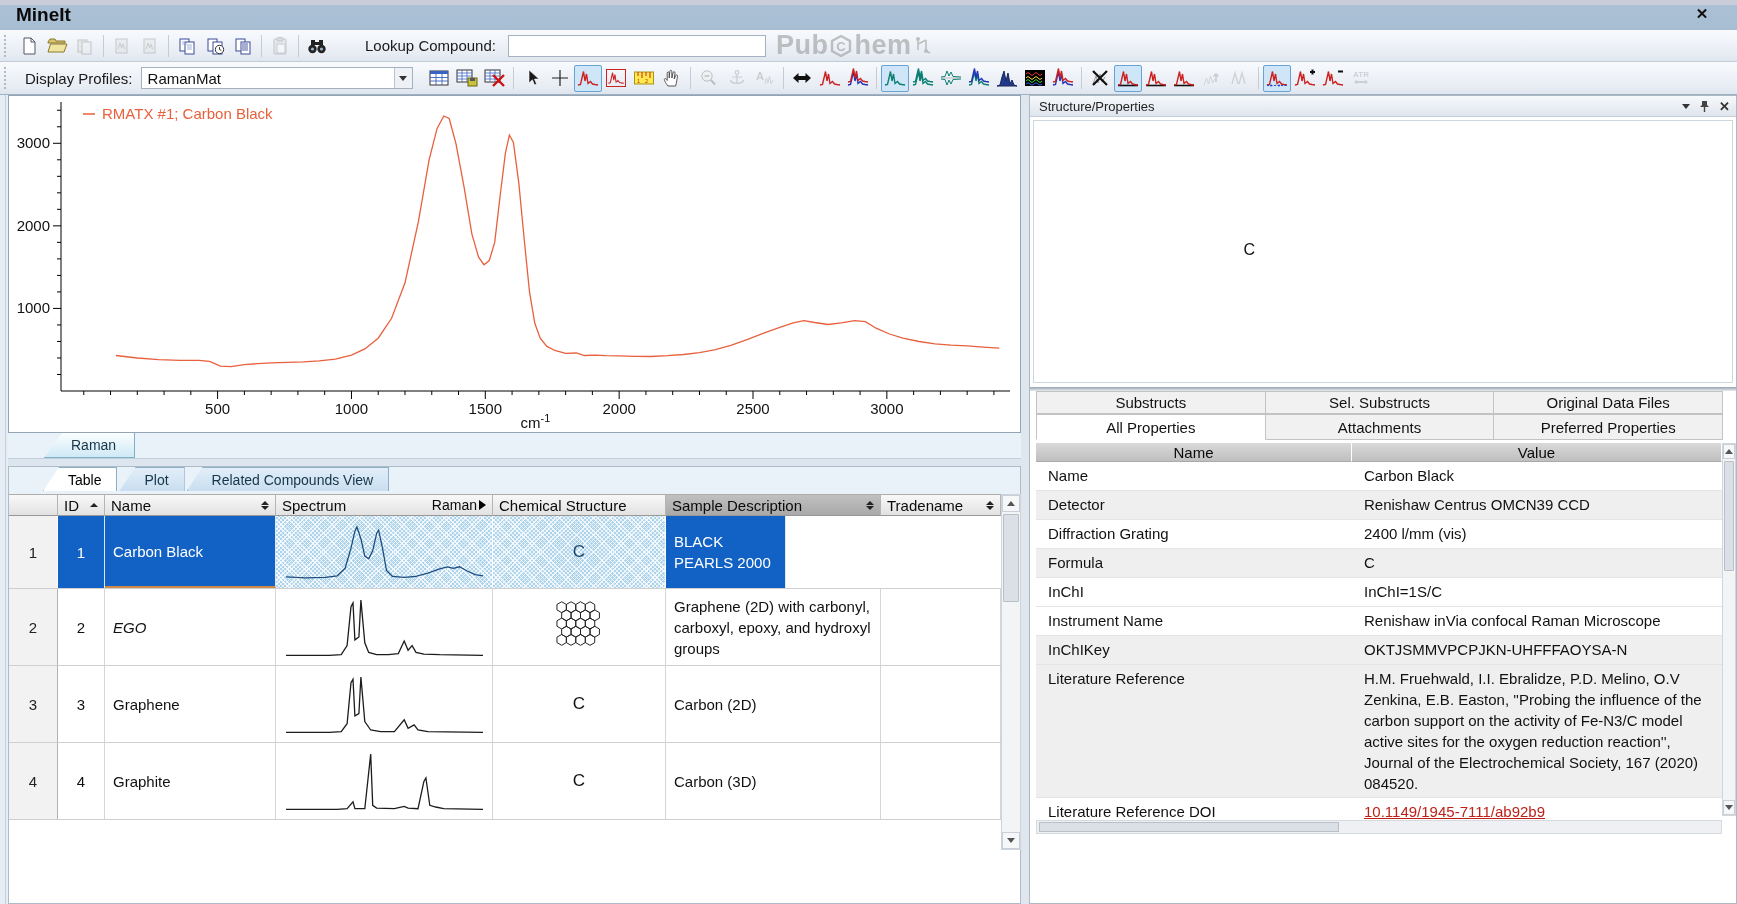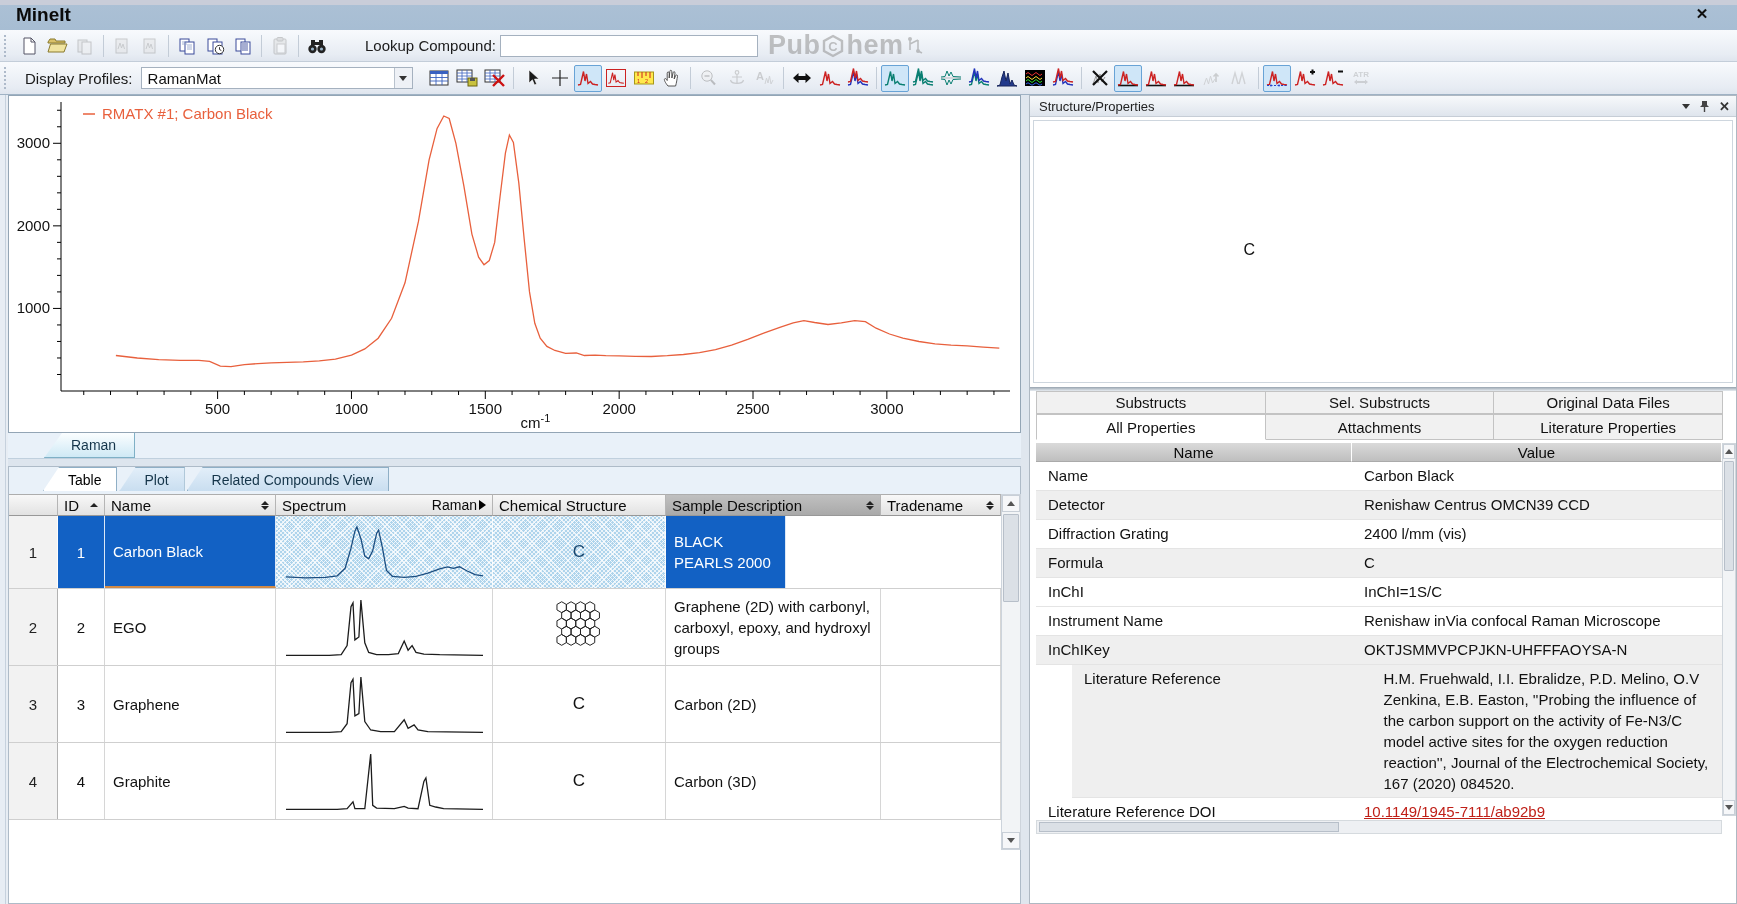--- a/index.html
+++ b/index.html
@@ -17,21 +17,21 @@
     background:linear-gradient(180deg,#f8fafd 0,#e7ecf3 80%,#dfe5ee 100%);border-bottom:1px solid #c3cdd9}
   .tb1{top:30px;height:32px}
   .tb2{top:62px;height:33px;border-bottom:1px solid #9fb2c4}
   .grip{width:4px;height:22px;border-left:2px dotted #aebaca;margin:0 7px 0 4px}
   .icons{display:flex;align-items:center}
   .tbtn{width:28px;height:27px;display:inline-flex;align-items:center;justify-content:center;
     border:1px solid transparent;border-radius:2px;background:transparent;padding:0}
   .tbtn.active{background:#cfe6f8;border-color:#68a3d6}
   .tbtn.disabled{opacity:.42;filter:grayscale(.85)}
   .sep{width:1px;height:22px;background:#c3ccd7;margin:0 4px}
-  .lookup-label{margin-left:34px;margin-right:4px;color:#1a1a1a}
+  .lookup-label{margin-left:34px;margin-right:12px;color:#1a1a1a}
   .lookup-input{width:258px;height:22px;border:1px solid #a5b1bf;background:#fff;padding:0 5px;font-family:"Liberation Sans",sans-serif;font-size:14px}
   .pubchem{display:flex;align-items:center;margin-left:10px;opacity:.55;filter:grayscale(1)}
   .pubchem .pc-text{font-size:27px;font-weight:bold;color:#8d949e;letter-spacing:.5px}
   .pubchem svg{margin:0 1px}
   .profiles-label{margin-left:10px;margin-right:8px;color:#1a1a1a}
   .combo{width:272px;height:22px;background:#fff;border:1px solid #a5b1bf;display:flex;align-items:center;padding-left:6px;font-size:15px}
   .combo .cb-arrow{margin-left:auto;width:18px;height:20px;background:#eef1f6;border-left:1px solid #b9c2cd;display:flex;align-items:center;justify-content:center}
   .tri-d{width:0;height:0;border-left:4px solid transparent;border-right:4px solid transparent;border-top:5px solid #333}
   .tri-u{width:0;height:0;border-left:4px solid transparent;border-right:4px solid transparent;border-bottom:5px solid #555}
 
@@ -578,21 +578,21 @@
             </svg>
           </div>
           <div class="tcell c-struct hatch" style="width: 173px;">
             <span style="color: rgb(22, 69, 110);">C</span>
           </div>
           <div class="tcell c-trade" style="width: 120px;">BLACK PEARLS 2000</div>
         </div>
         <div class="trow" style="height: 77px;">
           <div class="tcell c-num" style="width: 49px;">2</div>
           <div class="tcell c-id" style="width: 47px; justify-content: center;">2</div>
-          <div class="tcell c-name" style="width: 171px;">EGO</div>
+          <div class="tcell c-name" style="width: 171px; font-style: italic;">EGO</div>
           <div class="tcell c-spec" style="width: 217px;">
             <svg width="205" height="69">
               <polyline points="4.0,62.3 47.3,62.3 59.2,61.7 65.1,52.6 69.0,13.8 71.0,9.9 72.9,46.9 76.9,44.0 78.9,7.0 82.8,49.8 86.7,59.4 94.6,61.7 106.4,61.7 116.3,60.6 122.2,48.0 126.1,57.2 130.1,52.6 134.0,59.4 141.9,61.1 157.7,61.7 201.0,62.3" fill="none" stroke="#1c1c1c" stroke-width="1.3"></polyline>
             </svg>
           </div>
           <div class="tcell c-struct" style="width: 173px;">
             <svg width="52" height="58" viewBox="0 0 42 44">
               <polygon points="10.8,8.2 7.0,10.4 3.2,8.2 3.2,3.8 7.0,1.6 10.8,3.8" fill="none" stroke="#222" stroke-width=".8"></polygon>
               <polygon points="18.4,8.2 14.6,10.4 10.8,8.2 10.8,3.8 14.6,1.6 18.4,3.8" fill="none" stroke="#222" stroke-width=".8"></polygon>
               <polygon points="26.1,8.2 22.2,10.4 18.4,8.2 18.4,3.8 22.2,1.6 26.1,3.8" fill="none" stroke="#222" stroke-width=".8"></polygon>
@@ -690,21 +690,21 @@
         </div>
       </div>
     <div class="rp-tabs" id="rp-tabs2" style="top:318px;height:26px">
         <div class="rp-tab active">
           <span>All Properties</span>
         </div>
         <div class="rp-tab">
           <span>Attachments</span>
         </div>
         <div class="rp-tab">
-          <span>Literature Properties</span>
+          <span>Preferred Properties</span>
         </div>
       </div>
     <div class="pg-head" id="pg-head">
         <div class="pg-hcell" style="width: 316px;">Name</div>
         <div class="pg-hcell" style="width: 370px;">Value</div>
       </div>
     <div class="pg-rows" id="pg-rows">
         <div class="pg-row">
           <div class="pg-name">Name</div>
           <div class="pg-val">Carbon Black</div>
@@ -726,21 +726,21 @@
           <div class="pg-val">InChI=1S/C</div>
         </div>
         <div class="pg-row">
           <div class="pg-name">Instrument Name</div>
           <div class="pg-val">Renishaw inVia confocal Raman Microscope</div>
         </div>
         <div class="pg-row even">
           <div class="pg-name">InChIKey</div>
           <div class="pg-val">OKTJSMMVPCPJKN-UHFFFAOYSA-N</div>
         </div>
-        <div class="pg-row even" style="min-height: 130px; margin-left: 36px;">
+        <div class="pg-row even" style="min-height: 130px;">
           <div class="pg-name">Literature Reference</div>
           <div class="pg-val" style="line-height: 21px;">H.M. Fruehwald, I.I. Ebralidze, P.D. Melino, O.V Zenkina, E.B. Easton, ''Probing the influence of the carbon support on the activity of Fe-N3/C model active sites for the oxygen reduction reaction'', Journal of the Electrochemical Society, 167 (2020) 084520.</div>
         </div>
         <div class="pg-row">
           <div class="pg-name">Literature Reference DOI</div>
           <div class="pg-val"><span class="doi">10.1149/1945-7111/ab92b9</span></div>
         </div>
       </div>
     <div class="rp-vscroll">
       <div class="sbtn" style="top:0">

